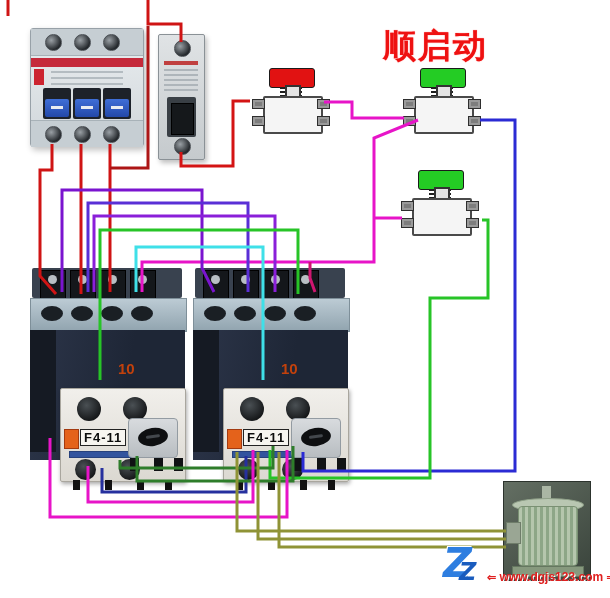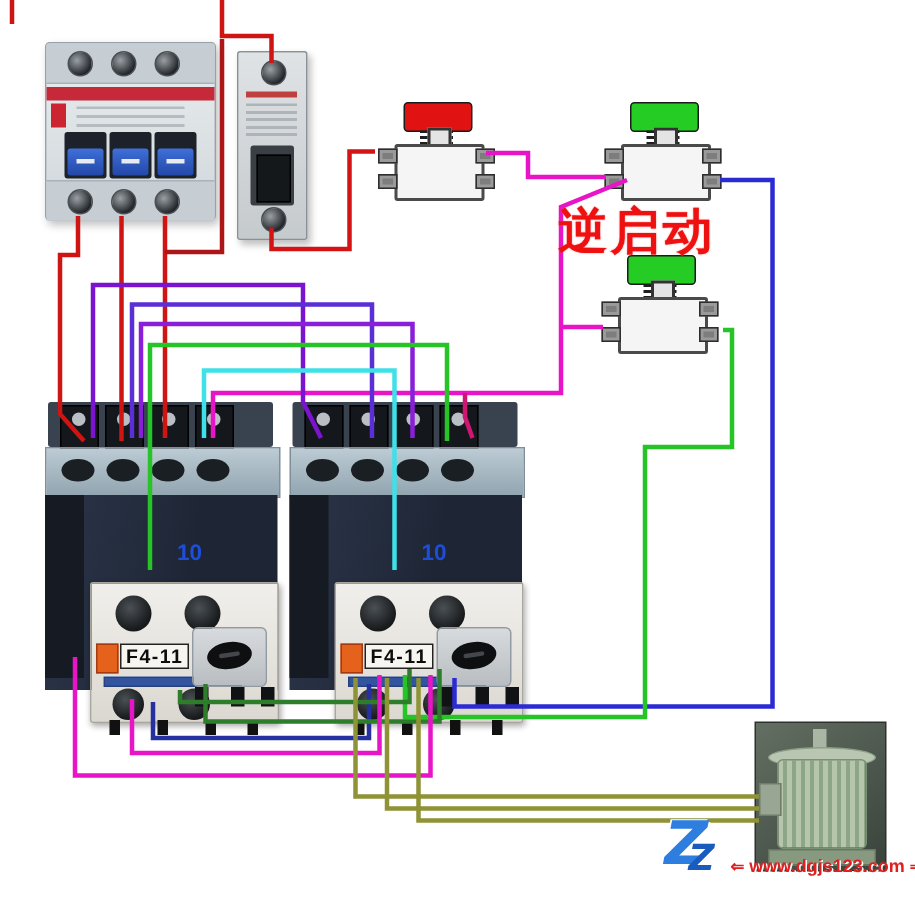--- a/index.html
+++ b/index.html
@@ -48,21 +48,21 @@
   .ct{width:158px;height:212px;}
   .ct .ctop{position:absolute;left:2px;top:0;width:150px;height:30px;background:#39424f;border-radius:2px;}
   .ct .tb{position:absolute;top:2px;width:24px;height:27px;background:#14171b;border:1px solid #000;}
   .ct .ts{position:absolute;top:4px;left:7px;width:9px;height:9px;border-radius:50%;background:#b9bfc4;}
   .ct .cmid{position:absolute;left:0;top:30px;width:155px;height:32px;border:1px solid #7e8f99;
        background:linear-gradient(#bccbd4,#91a4af);}
   .ct .rc{position:absolute;top:8px;width:22px;height:15px;border-radius:50%;background:#1a1f24;}
   .ct .cbody{position:absolute;left:0;top:62px;width:155px;height:130px;
        background:linear-gradient(100deg,#2c3549,#1e2636 60%);}
   .ct .flank{position:absolute;left:0;top:62px;width:26px;height:122px;background:#151a23;}
-  .ct .rating{position:absolute;left:88px;top:92px;color:#1d4ed8;font-size:15px;font-weight:bold;}
+  .ct .rating{position:absolute;left:88px;top:92px;color:#c2410c;font-size:15px;font-weight:bold;}
   .relay{position:absolute;left:30px;top:120px;width:124px;height:92px;border:1px solid #a9a69e;border-radius:2px;
        background:linear-gradient(#f1efeb,#dbd8d1);box-shadow:1px 2px 4px rgba(0,0,0,.35);}
   .relay .hole{position:absolute;width:24px;height:24px;border-radius:50%;
        background:radial-gradient(circle at 40% 35%,#4a5054,#17191b 70%);}
   .relay .h1{left:16px;top:8px}.relay .h2{left:62px;top:8px}
   .relay .h3{left:14px;top:70px;width:21px;height:21px}.relay .h4{left:58px;top:70px;width:21px;height:21px}
   .relay .ob{position:absolute;left:3px;top:40px;width:13px;height:18px;background:#e4621b;border:1px solid #a33a10;}
   .relay .mdl{position:absolute;left:19px;top:40px;font-size:13px;font-weight:bold;color:#0d0d0d;
        background:#f7f5f0;border:1px solid #222;padding:0 3px;letter-spacing:1px;white-space:nowrap;}
   .relay .bstrip2{position:absolute;left:8px;top:62px;width:92px;height:7px;background:#33549e;
@@ -150,32 +150,32 @@
     <div class="cap" style="background-color: rgb(225, 18, 18);"></div>
     <div class="spring"></div>
     <div class="plunger"></div>
     <div class="pbody"></div>
     <div class="term tl"></div>
     <div class="term tr"></div>
     <div class="term bl"></div>
     <div class="term br"></div>
   </div>
 
+  <div class="abs cnlabel" style="left:383px;top:24px">顺启动</div>
   <div class="abs pb" style="left:410px;top:68px">
     <div class="cap" style="background-color: rgb(36, 204, 36);"></div>
     <div class="spring"></div>
     <div class="plunger"></div>
     <div class="pbody"></div>
     <div class="term tl"></div>
     <div class="term tr"></div>
     <div class="term bl"></div>
     <div class="term br"></div>
   </div>
 
-  <div class="abs cnlabel" style="left:372px;top:132px">逆启动</div>
   <div class="abs pb" style="left:408px;top:170px">
     <div class="cap" style="background-color: rgb(36, 204, 36);"></div>
     <div class="spring"></div>
     <div class="plunger"></div>
     <div class="pbody"></div>
     <div class="term tl"></div>
     <div class="term tr"></div>
     <div class="term bl"></div>
     <div class="term br"></div>
   </div>

